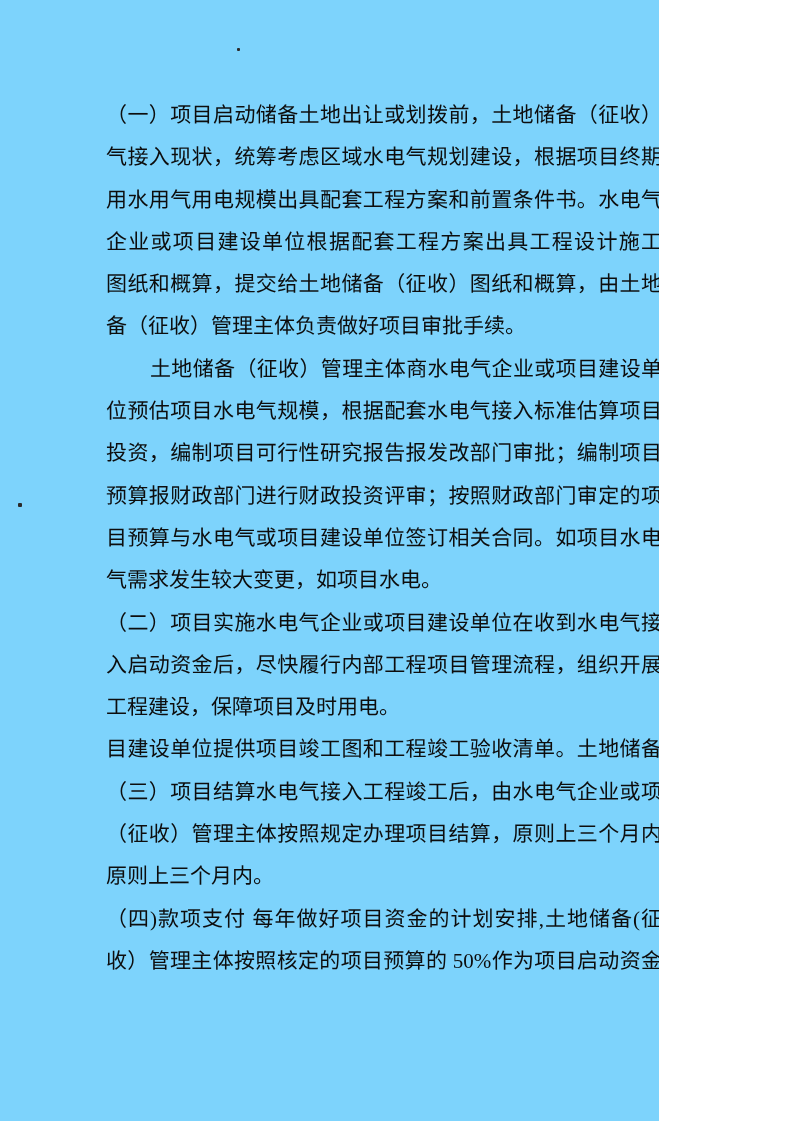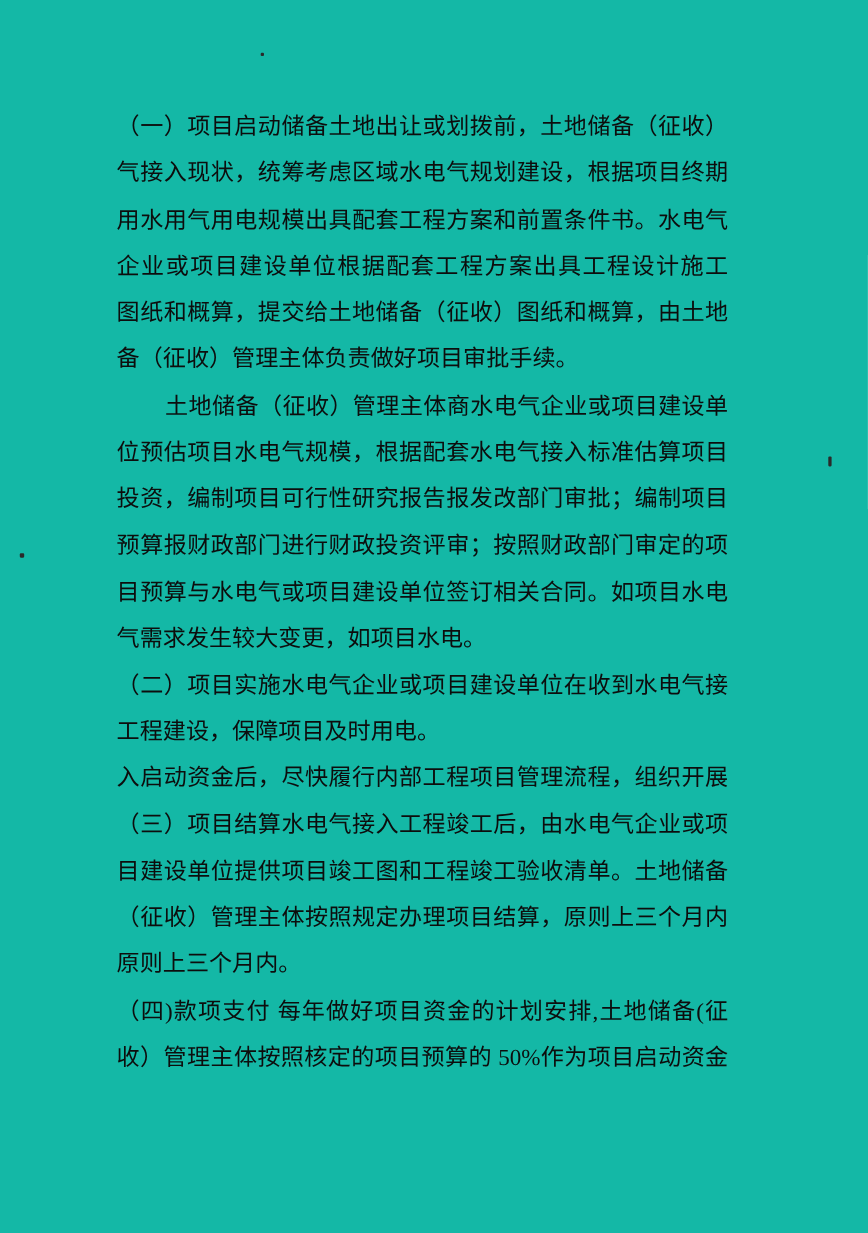--- a/index.html
+++ b/index.html
@@ -2,23 +2,23 @@
 <html lang="zh-CN"><head>
 <meta charset="utf-8">
 <style>
   html, body {
     margin: 0;
     padding: 0;
     background: #ffffff;
   }
   .page {
     position: relative;
-    width: 789px;
+    width: 659px;
     height: 1121px;
-    background: #14b8a6;
+    background: #7dd3fc;
     overflow: hidden;
     font-family: "Liberation Serif", "DejaVu Serif", serif;
   }
   .text-block {
     position: absolute;
     left: 106px;
     top: 94px;
     width: 556px;
     font-size: 21px;
     line-height: 42.3px;
@@ -55,24 +55,24 @@
       <div class="line fill">企业或项目建设单位根据配套工程方案出具工程设计施工</div>
       <div class="line fill">图纸和概算，提交给土地储备（征收）图纸和概算，由土地储</div>
       <div class="line">备（征收）管理主体负责做好项目审批手续。</div>
       <div class="line fill indent">土地储备（征收）管理主体商水电气企业或项目建设单</div>
       <div class="line fill">位预估项目水电气规模，根据配套水电气接入标准估算项目</div>
       <div class="line fill">投资，编制项目可行性研究报告报发改部门审批；编制项目</div>
       <div class="line fill">预算报财政部门进行财政投资评审；按照财政部门审定的项</div>
       <div class="line fill">目预算与水电气或项目建设单位签订相关合同。如项目水电</div>
       <div class="line">气需求发生较大变更，如项目水电。</div>
       <div class="line fill">（二）项目实施水电气企业或项目建设单位在收到水电气接</div>
+      <div class="line fill">入启动资金后，尽快履行内部工程项目管理流程，组织开展</div>
       <div class="line">工程建设，保障项目及时用电。</div>
-      <div class="line fill">入启动资金后，尽快履行内部工程项目管理流程，组织开展</div>
+      <div class="line fill">目建设单位提供项目竣工图和工程竣工验收清单。土地储备</div>
       <div class="line fill">（三）项目结算水电气接入工程竣工后，由水电气企业或项</div>
-      <div class="line fill">目建设单位提供项目竣工图和工程竣工验收清单。土地储备</div>
       <div class="line fill">（征收）管理主体按照规定办理项目结算，原则上三个月内</div>
       <div class="line">原则上三个月内。</div>
       <div class="line fill">（四)款项支付 每年做好项目资金的计划安排,土地储备(征</div>
       <div class="line fill">收）管理主体按照核定的项目预算的 50%作为项目启动资金</div>
     </div>
   <div id="artifact-layer">
       <span class="speck" style="left: 237px; top: 48px; width: 3px; height: 3px;"></span>
       <span class="speck" style="left: 753px; top: 415px; width: 3px; height: 9px;"></span>
       <span class="speck" style="left: 18px; top: 503px; width: 4px; height: 4px;"></span>
     </div>

